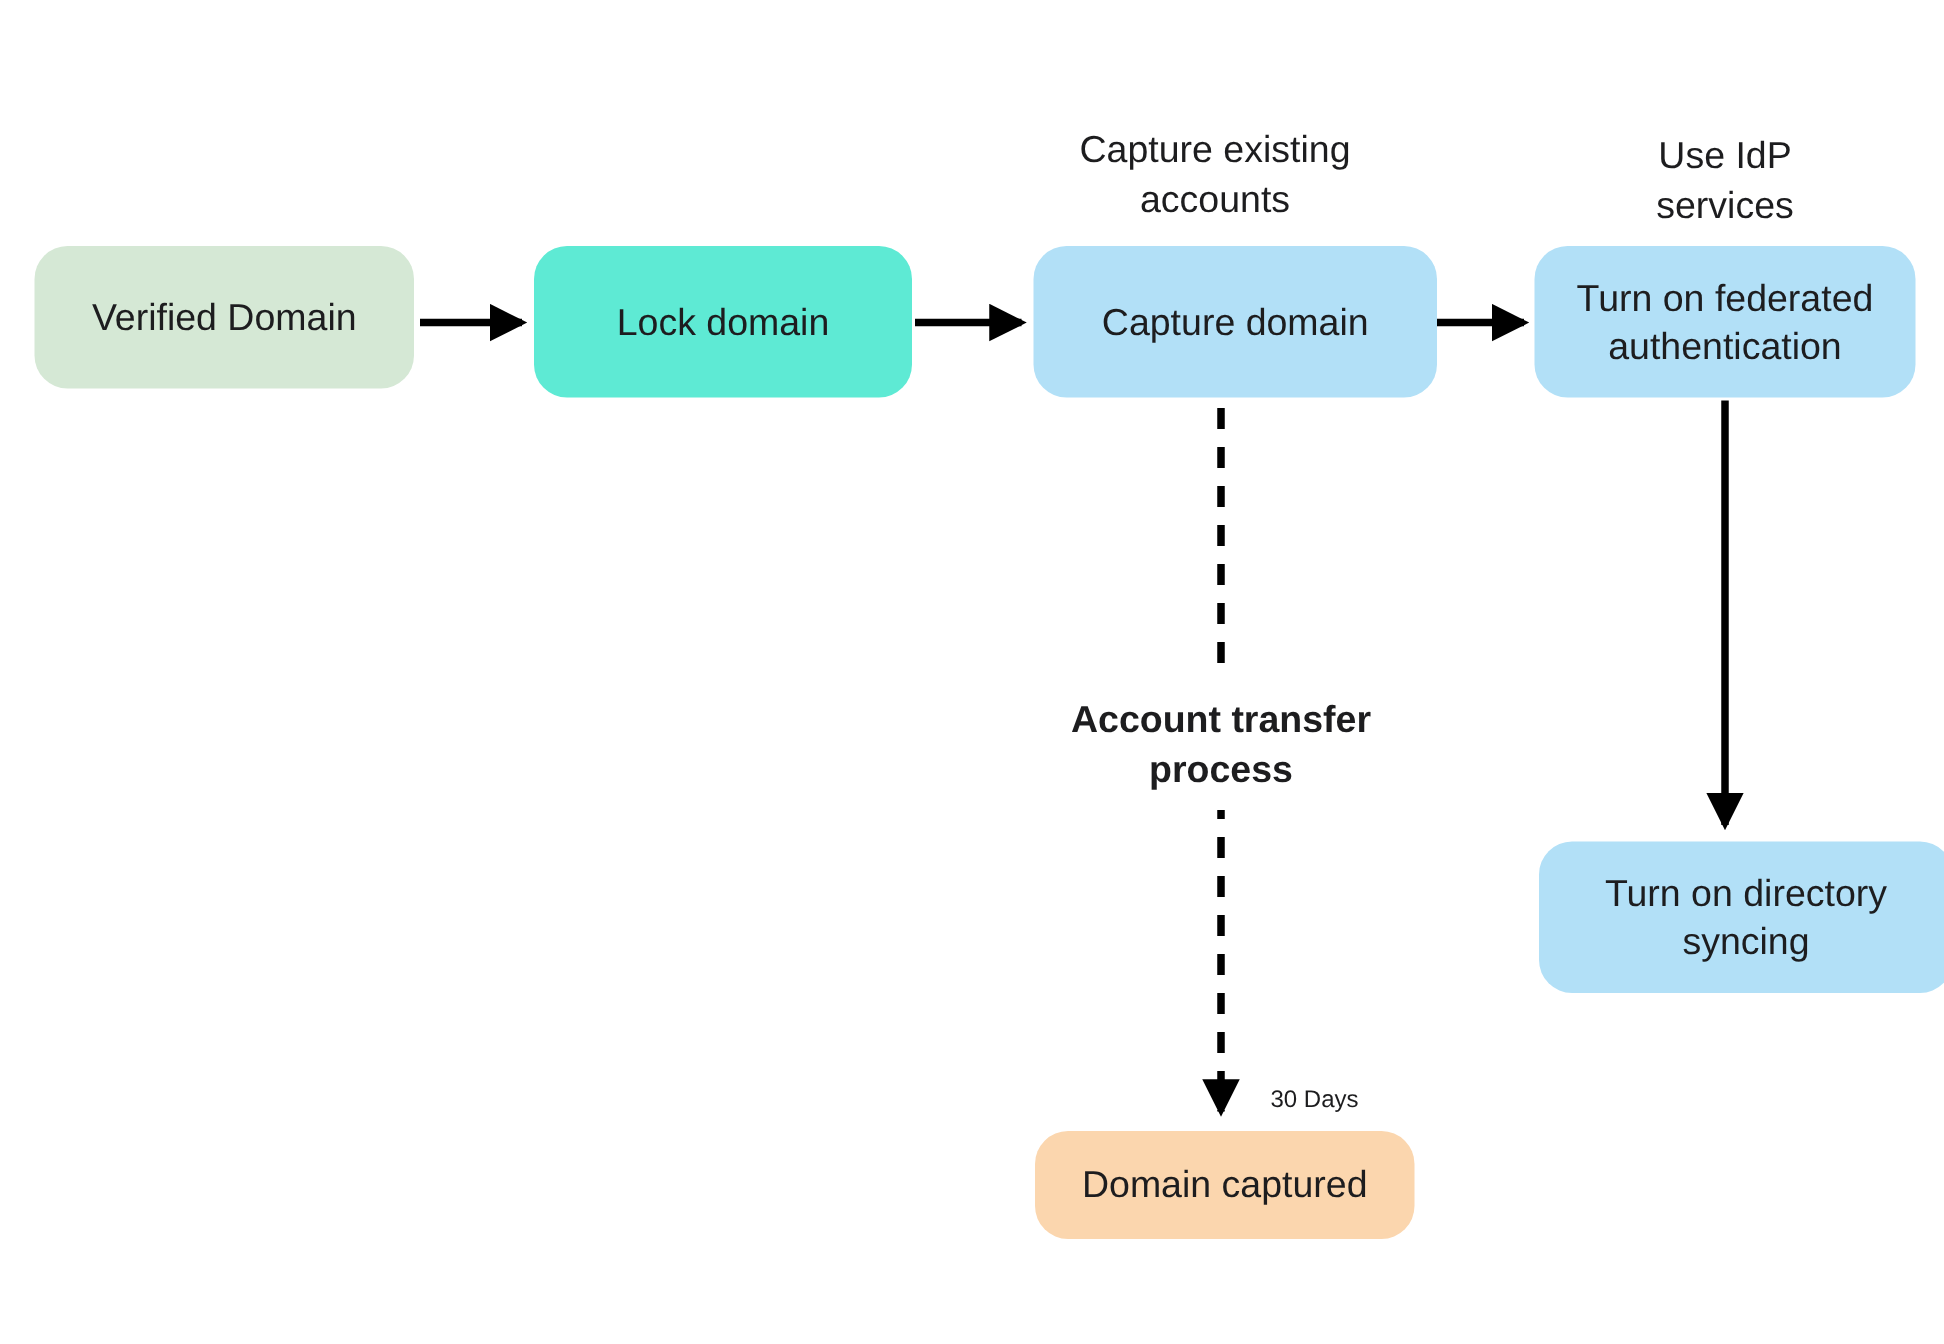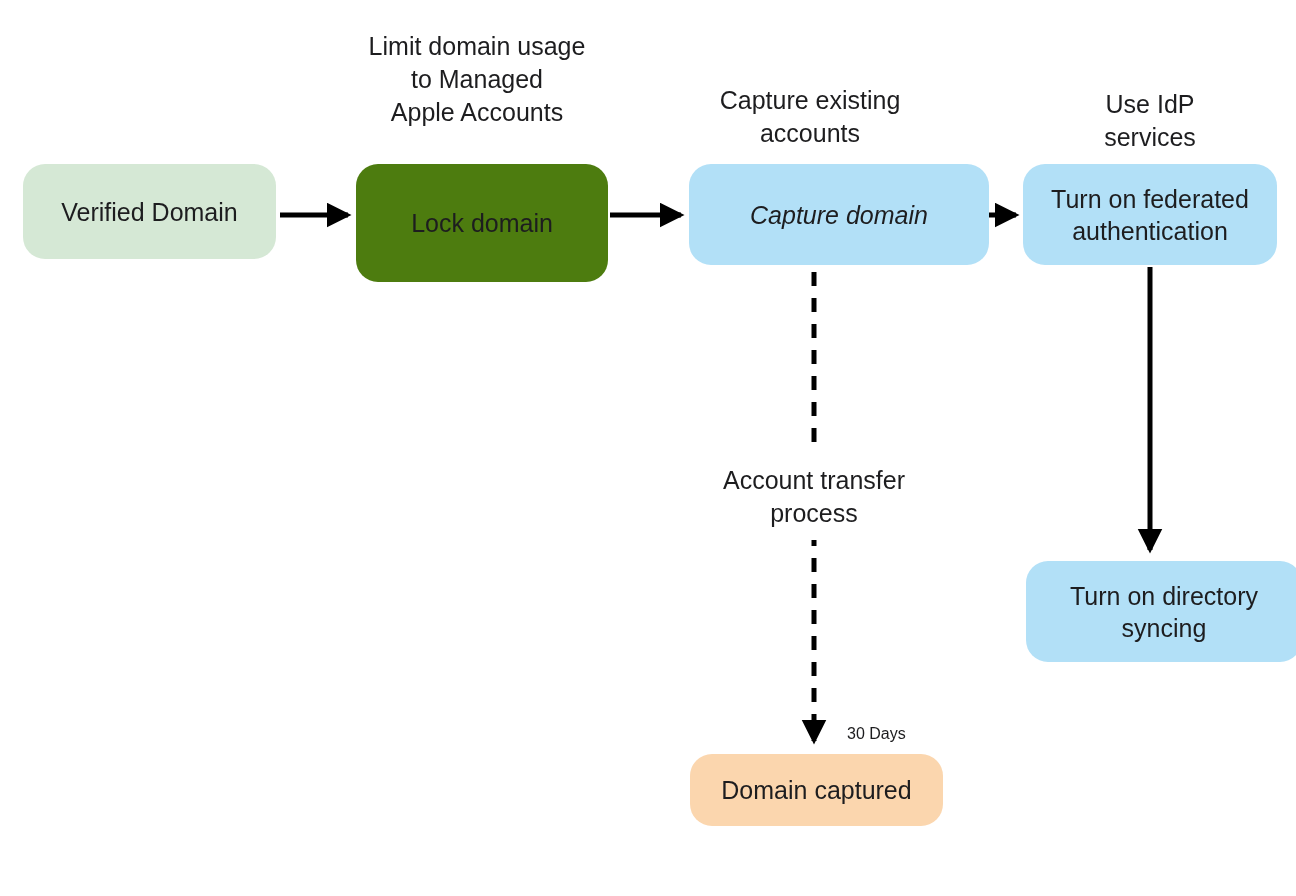--- a/index.html
+++ b/index.html
@@ -30,22 +30,22 @@
     align-items: center;
     justify-content: center;
     text-align: center;
     font-size: 25px;
     line-height: 32px;
     padding: 0 12px;
     box-sizing: border-box;
     white-space: pre-line;
   }
   .node-verified-domain   { left: 23px;   top: 164px; width: 253px; height: 95px; background: #d5e8d5; }
-  .node-lock-domain       { left: 356px;  top: 164px; width: 252px; height: 118px; background: #4d7c0f; }
-  .node-capture-domain    { left: 689px;  top: 164px; width: 300px; height: 101px; background: #b2e0f7; font-style: italic; }
+  .node-lock-domain       { left: 356px;  top: 164px; width: 252px; height: 101px; background: #5eead4; }
+  .node-capture-domain    { left: 689px;  top: 164px; width: 269px; height: 101px; background: #b2e0f7; }
   .node-federated-auth    { left: 1023px; top: 164px; width: 254px; height: 101px; background: #b2e0f7; }
   .node-directory-syncing { left: 1026px; top: 561px; width: 276px; height: 101px; background: #b2e0f7; }
   .node-domain-captured   { left: 690px;  top: 754px; width: 253px; height: 72px; background: #fbd6ae; }
 
   .caption {
     position: absolute;
     z-index: 3;
     transform: translateX(-50%);
     text-align: center;
     font-size: 25px;
@@ -53,20 +53,21 @@
     white-space: pre-line;
   }
   .caption-limit-domain     { left: 477px;  top: 30px; }
   .caption-capture-existing { left: 810px;  top: 52px; margin-top: 32px; }
   .caption-use-idp          { left: 1150px; top: 52px; margin-top: 36px; }
   .caption-account-transfer {
     left: 814px;
     top: 454px;
     background: #ffffff;
     padding: 10px 14px;
+    font-weight: bold;
   }
   .caption-thirty-days {
     position: absolute;
     z-index: 3;
     left: 847px;
     top: 717px;
     font-size: 16px;
     line-height: 33px;
     white-space: nowrap;
   }
@@ -103,23 +104,20 @@
 authentication</span>
   </div>
   <div class="node node-directory-syncing">
     <span>Turn on directory
 syncing</span>
   </div>
   <div class="node node-domain-captured">
     <span>Domain captured</span>
   </div>
 
-  <div class="caption caption-limit-domain">Limit domain usage
-to Managed
-Apple Accounts</div>
   <div class="caption caption-capture-existing">Capture existing
 accounts</div>
   <div class="caption caption-use-idp">Use IdP
 services</div>
   <div class="caption caption-account-transfer">Account transfer
 process</div>
   <div class="caption-thirty-days">30 Days</div>
 
 </div>
 

